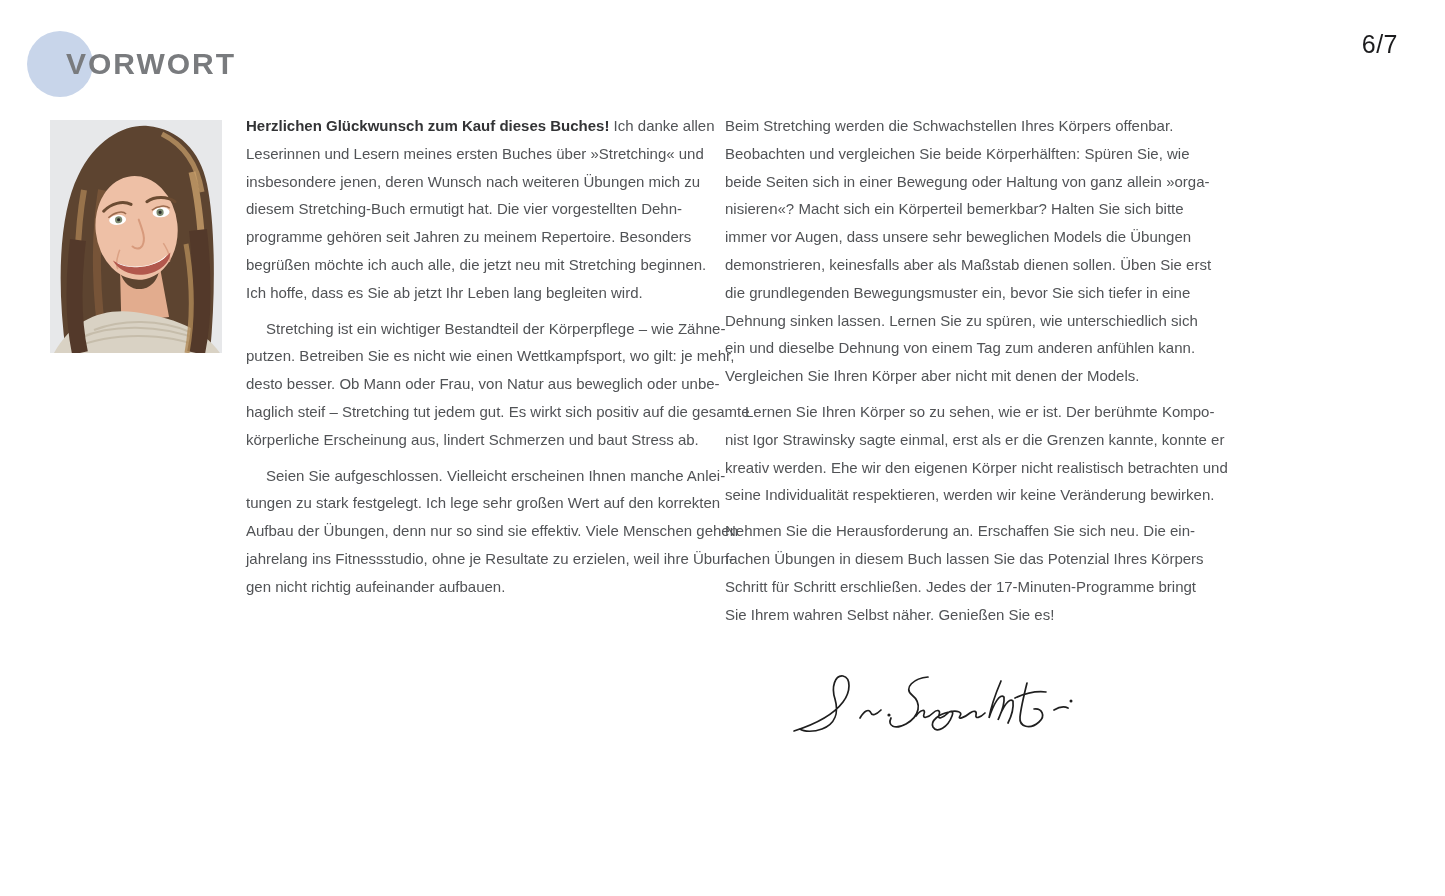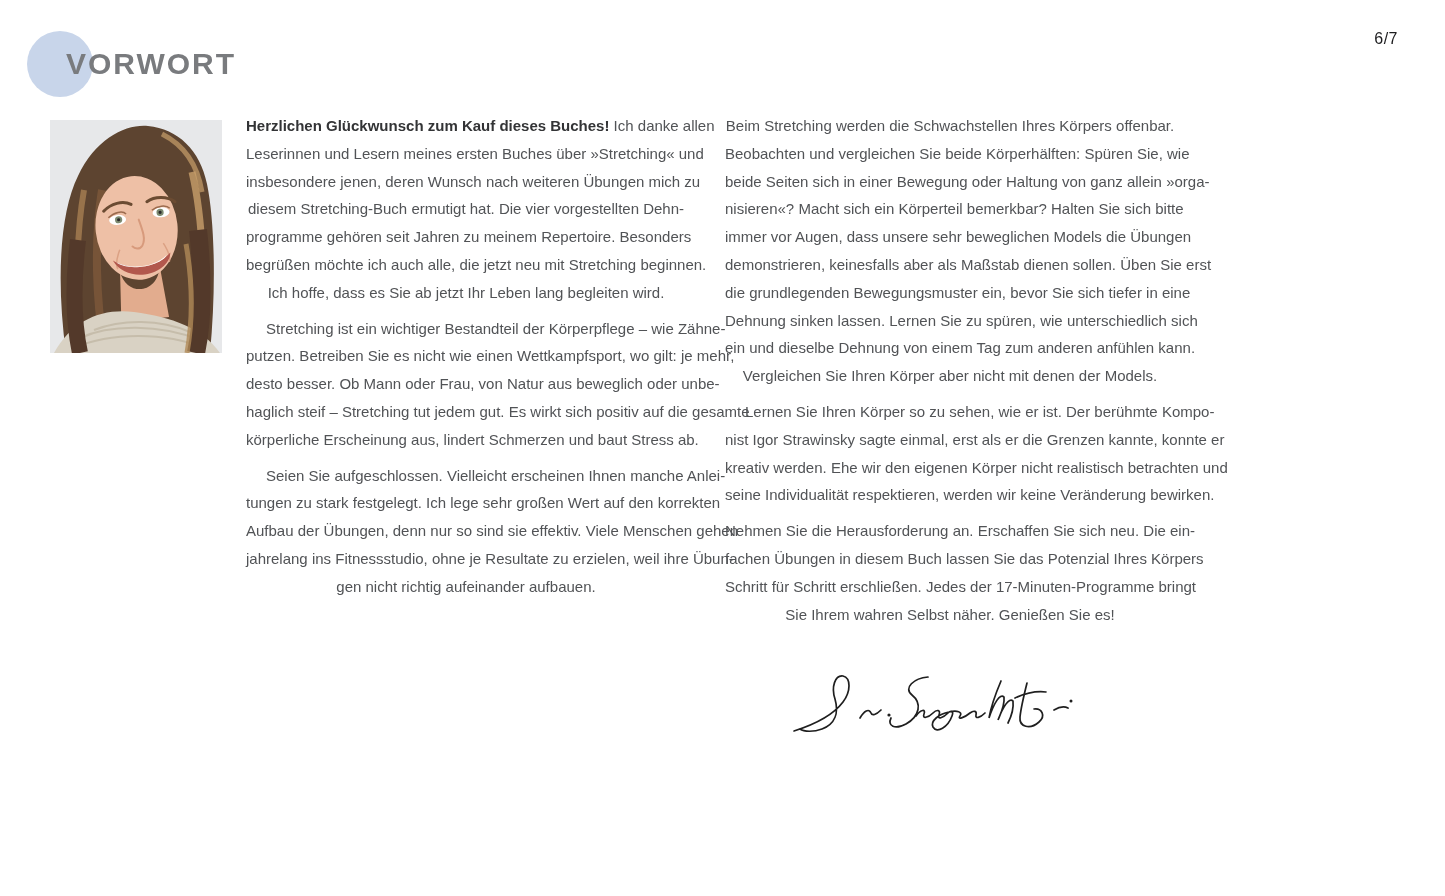--- a/index.html
+++ b/index.html
@@ -13,35 +13,35 @@
     position:absolute;left:27px;top:31px;width:66px;height:66px;
     border-radius:50%;background:#c8d5ea;
   }
   .page-title{
     position:absolute;left:54px;top:47px;
     font-size:30px;font-weight:700;letter-spacing:2px;
     color:#797b7e;z-index:2;margin-left:12px;
   }
   .page-indicator{
     position:absolute;right:47px;top:30px;
-    font-size:16px;color:#1c1c1e;letter-spacing:0.5px;
+    font-size:25px;color:#1c1c1e;letter-spacing:0.5px;
   }
   
   .author-photo{
     position:absolute;left:50px;top:120px;width:172px;height:233px;
   }
   
   .col{
     position:absolute;top:112px;
     font-size:15px;line-height:27.8px;color:#515356;
   }
   .col1{left:246px;width:440px;}
   .col2{left:725px;width:450px;}
   .para{
-    margin:0;white-space:pre;text-align:center;
+    margin:0;white-space:pre;
   }
   .para + .para{margin-top:8px;}
   .indent{text-indent:20px;}
   .lead{font-weight:700;color:#333436;}
   
   .signature{
     position:absolute;left:788px;top:668px;width:290px;height:80px;
   }
 </style>
 </head>

